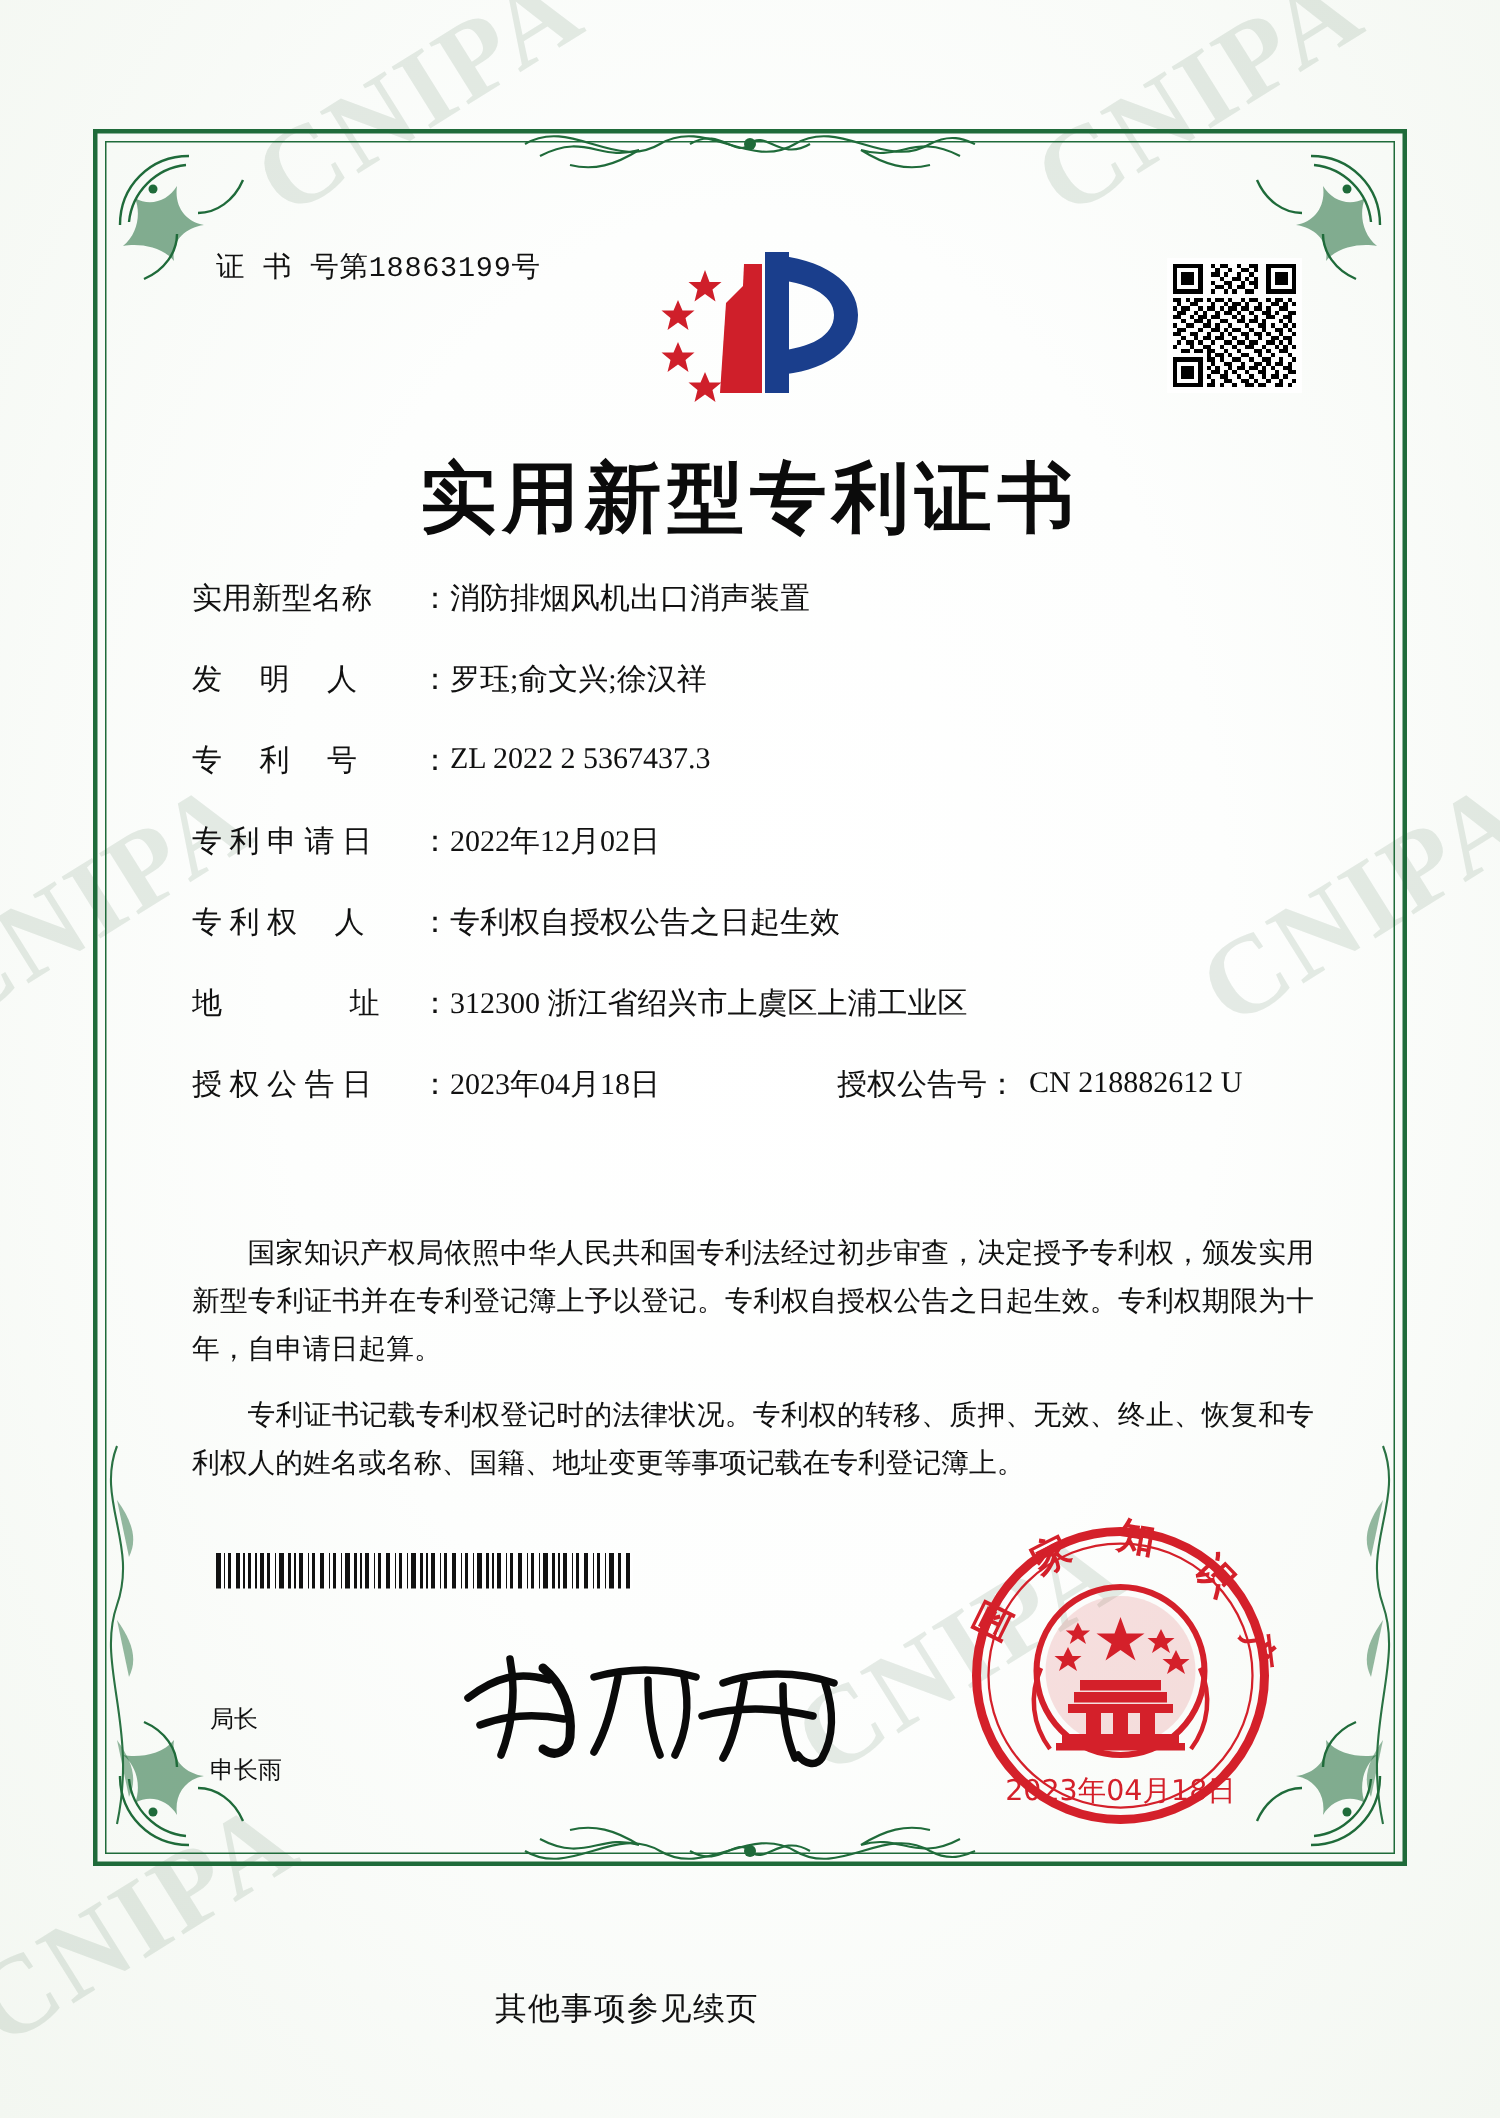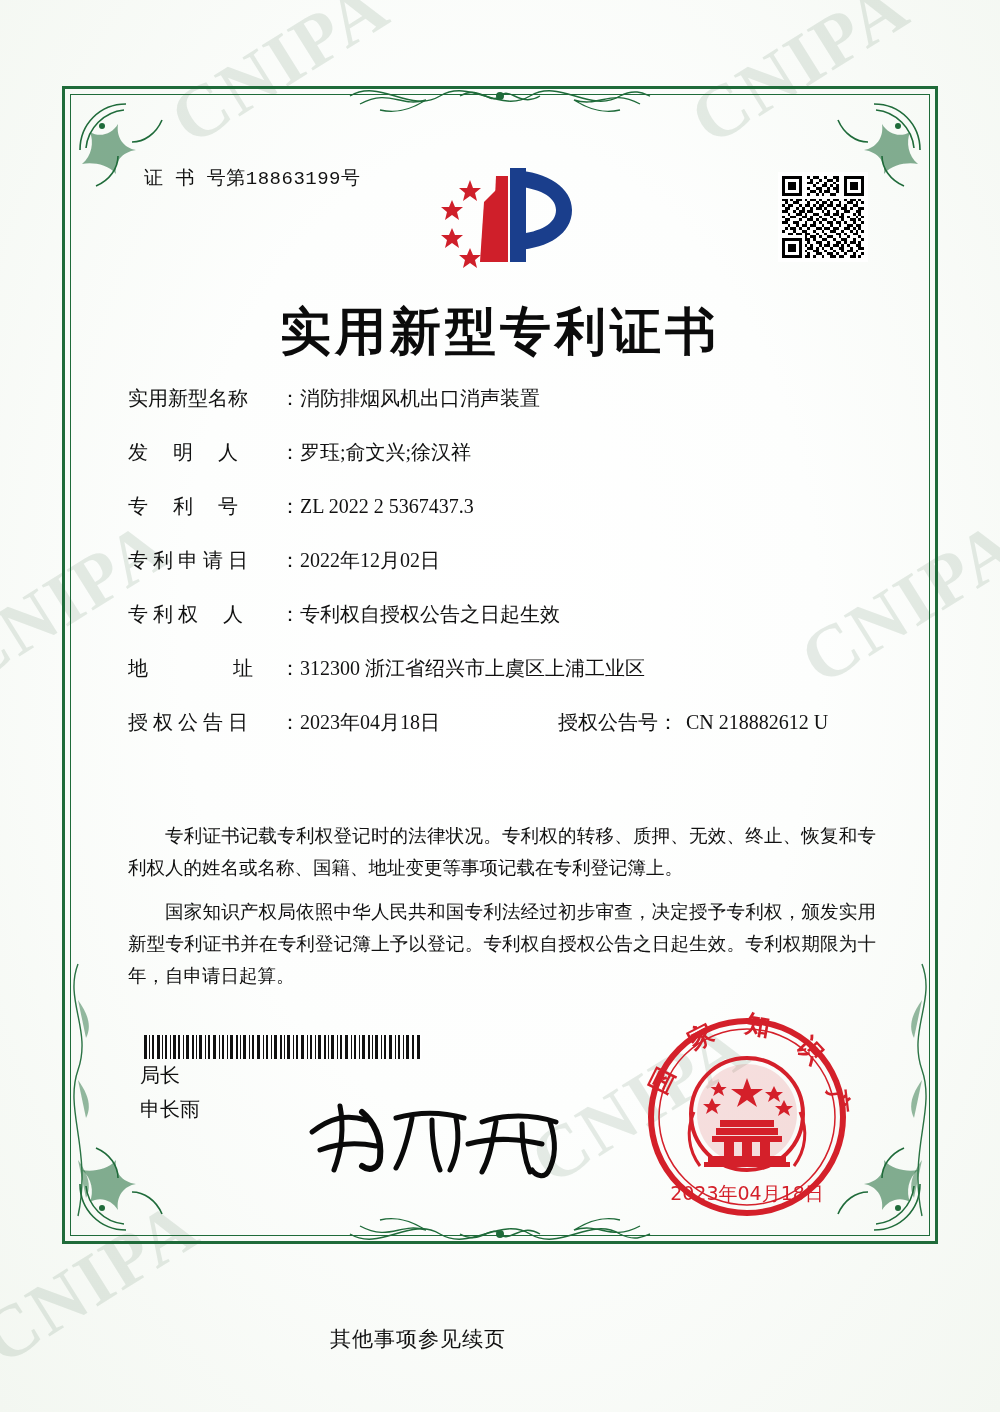--- a/index.html
+++ b/index.html
@@ -184,22 +184,22 @@
 
   .barcode {
     position: absolute;
     left: 44px; top: 905px;
     width: 278px; height: 24px;
   }
   .barcode svg { width: 100%; height: 100%; display: block; }
 
   .signature-block {
     position: absolute;
-    left: 40px; top: 928px;
-    font-size: 20px;
+    left: 40px; top: 1000px;
+    font-size: 16px;
     color: #111;
     line-height: 34px;
   }
   .sig-script {
     position: absolute;
     left: 200px; top: 962px;
     width: 300px; height: 90px;
     color: #0a0a0a;
   }
   .sig-script svg { width:100%; height:100%; display:block; }
@@ -624,22 +624,22 @@
         <span class="fcolon">：</span>
         <span class="fvalue">2023年04月18日</span>
         <span class="flabel2">授权公告号</span>
         <span class="fcolon">：</span>
         <span class="fvalue2">CN 218882612 U</span>
       </div>
 
     </div>
 
     <div class="paras">
+      <p>国家知识产权局依照中华人民共和国专利法经过初步审查，决定授予专利权，颁发实用新型专利证书并在专利登记簿上予以登记。专利权自授权公告之日起生效。专利权期限为十年，自申请日起算。</p>
       <p>专利证书记载专利权登记时的法律状况。专利权的转移、质押、无效、终止、恢复和专利权人的姓名或名称、国籍、地址变更等事项记载在专利登记簿上。</p>
-      <p>国家知识产权局依照中华人民共和国专利法经过初步审查，决定授予专利权，颁发实用新型专利证书并在专利登记簿上予以登记。专利权自授权公告之日起生效。专利权期限为十年，自申请日起算。</p>
     </div>
 
     <div class="barcode">
       <svg viewBox="0 0 278 24" shape-rendering="crispEdges">
         <rect width="278" height="24" fill="#fff"></rect>
         <g fill="#111">
           <rect x="0" y="0" width="3" height="24"></rect>
             <rect x="5" y="0" width="1" height="24"></rect>
           <rect x="8" y="0" width="2" height="24"></rect>
             <rect x="13" y="0" width="3" height="24"></rect>

